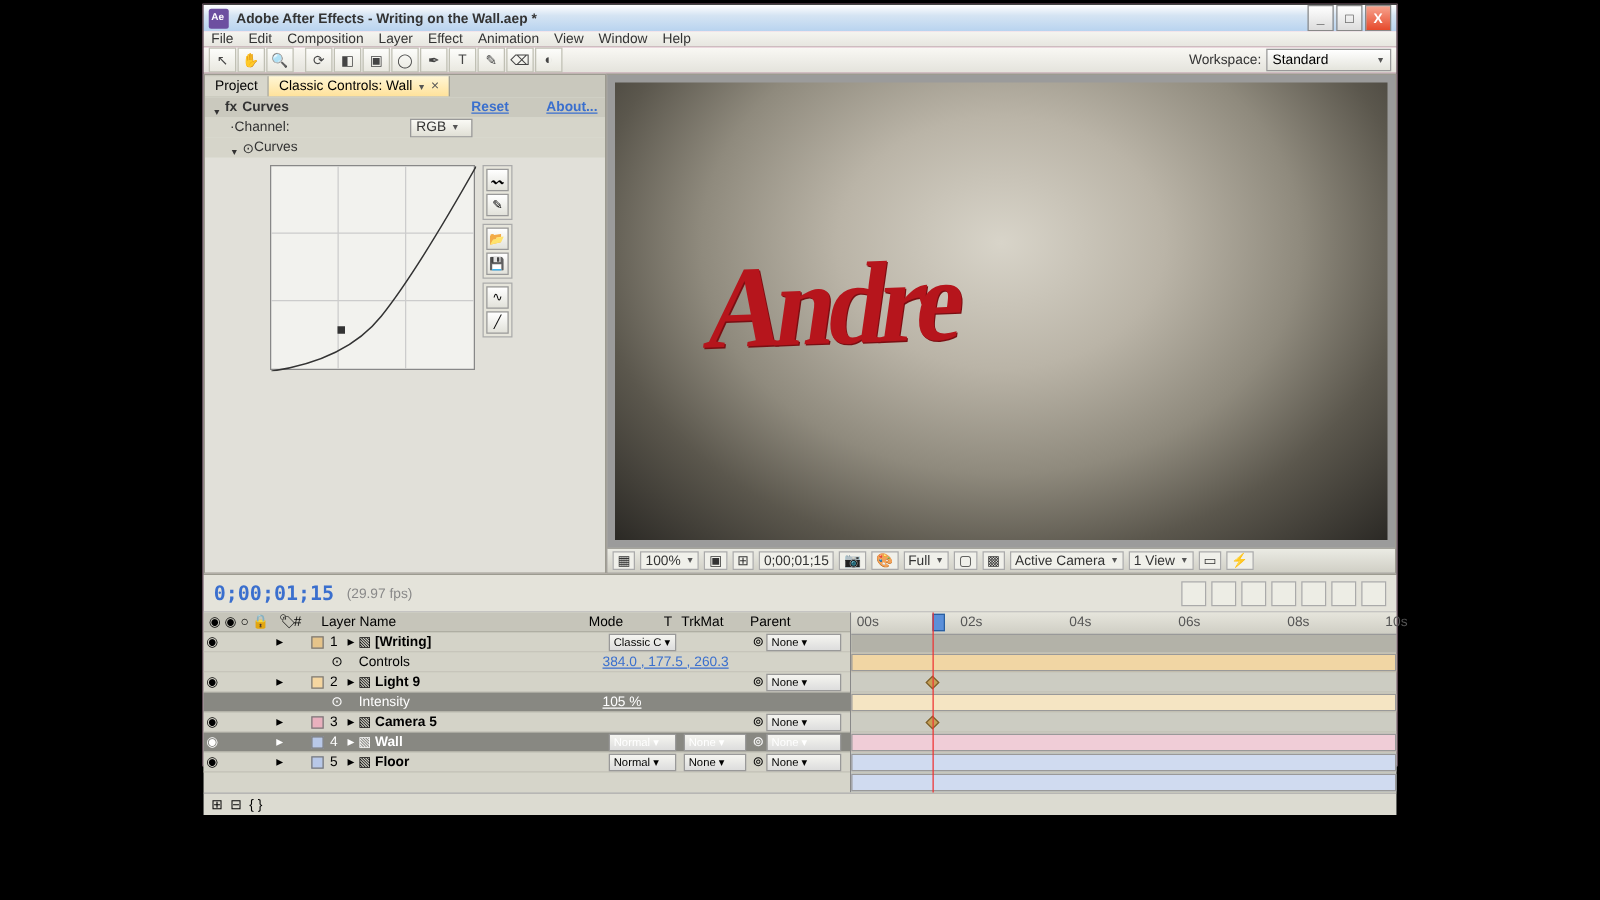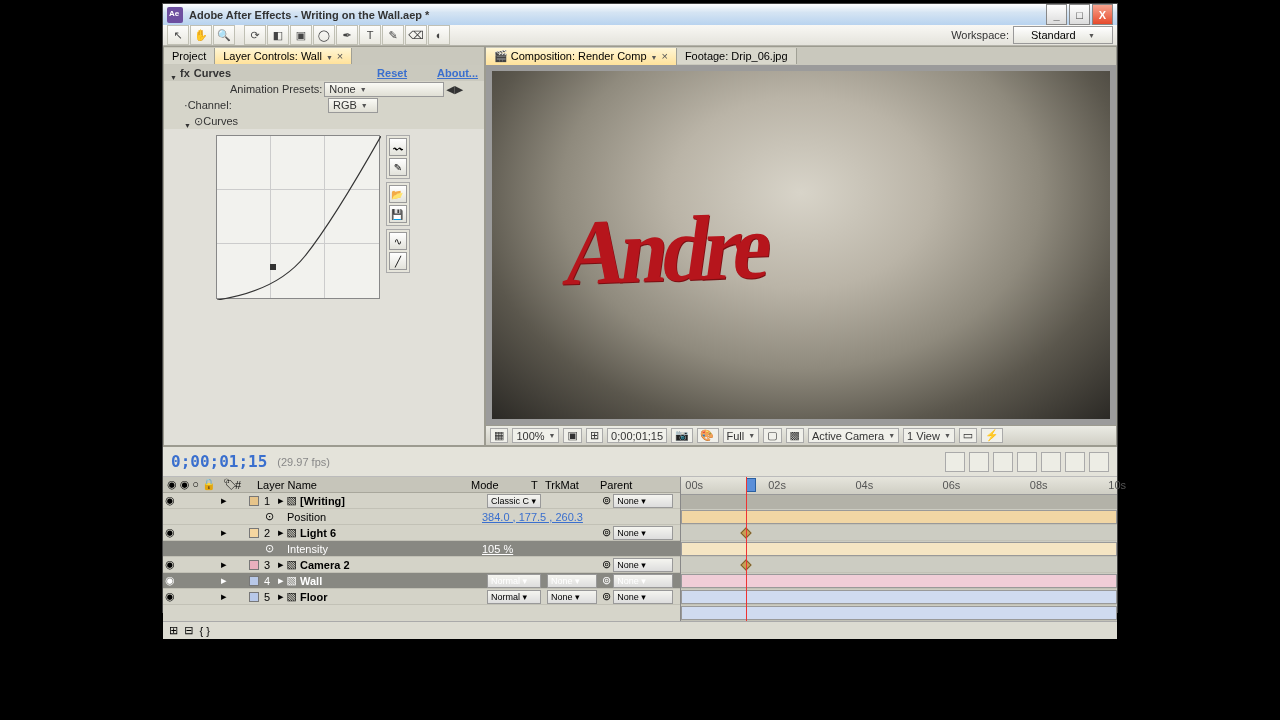--- a/index.html
+++ b/index.html
@@ -11,21 +11,21 @@
 .titlebar .title { flex:1; }
 .win-btns { display:flex; gap:2px; }
 .win-btn { width:21px; height:21px; border:1px solid #888; background:linear-gradient(#fff,#dcdcdc); display:flex; align-items:center; justify-content:center; font-size:11px; cursor:pointer;}
 .win-btn.close { background:linear-gradient(#f7a38e,#e64a2c); color:#fff; }
 .menubar { height:20px; background:linear-gradient(#f5f5f0,#e7e6e0); display:flex; align-items:center; padding:0 6px; gap:12px; color:#333; border-bottom:1px solid #c0bfb8;}
 .menubar span{cursor:pointer;}
 .toolbar { height:26px; background:linear-gradient(#f9f8f4,#e4e3dc); border-bottom:1px solid #b4b3aa; display:flex; align-items:center; padding:0 4px; }
 .toolbar .tbtn { width:22px; height:20px; border:1px solid #c0c0b4; background:linear-gradient(#fdfdfb,#e9e8e0); margin-right:1px; display:flex; align-items:center; justify-content:center; cursor:pointer; color:#444;}
 .toolbar .sep{ width:8px;}
 .workspace-label{margin-left:auto; color:#333; margin-right:4px;}
-.workspace-dd{width:100px; height:18px; border:1px solid #999; background:linear-gradient(#fff,#e4e4dc); padding:0 17px; display:flex; align-items:center; justify-content:space-between;}
+.workspace-dd{width:100px; height:18px; border:1px solid #999; background:linear-gradient(#fff,#e4e4dc); padding:0 4px; display:flex; align-items:center; justify-content:space-between;}
 .content { flex:1; display:flex; flex-direction:column; }
 .upper { height:400px; display:flex; }
 .panel { background:#e1e0d9; border:1px solid #9c9b90; display:flex; flex-direction:column; }
 .panel-tabs { height:18px; background:#c9c8bd; display:flex; align-items:center; font-size:10px; }
 .ptab { padding:2px 8px; background:#d8d7cc; border-right:1px solid #a0a095; cursor:pointer;}
 .ptab.active { background:linear-gradient(#fff6d5,#ffe29b); }
 .ptab .x{margin-left:4px;color:#555;}
 .left-panel { width:322px; }
 .right-panel { flex:1; background:#b4b4b4;}
 .sub-label { height:15px; background:#dddcd2; font-size:10px; padding:1px 6px; color:#444; }
@@ -89,20 +89,31 @@
   <div class="titlebar">
     <div class="app-icon"></div>
     <div class="title">Adobe After Effects - Writing on the Wall.aep *</div>
     <div class="win-btns">
       <div class="win-btn">_</div>
       <div class="win-btn">□</div>
       <div class="win-btn close">X</div>
     </div>
   </div>
 
+  <div class="menubar">
+    <span>File</span>
+    <span>Edit</span>
+    <span>Composition</span>
+    <span>Layer</span>
+    <span>Effect</span>
+    <span>Animation</span>
+    <span>View</span>
+    <span>Window</span>
+    <span>Help</span>
+  </div>
 
   <div class="toolbar">
     <div class="tbtn">↖</div>
     <div class="tbtn">✋</div>
     <div class="tbtn">🔍</div>
     <div class="sep"></div>
     <div class="tbtn">⟳</div>
     <div class="tbtn">◧</div>
     <div class="tbtn">▣</div>
     <div class="tbtn">◯</div>
@@ -116,37 +127,30 @@
         <span>Standard</span>
       </div>
   </div>
 
   <div class="content">
     <div class="upper">
 
       <div class="panel left-panel">
         <div class="panel-tabs">
           <div class="ptab">Project</div>
-          <div class="ptab active"><span>Layer Controls: Wall</span><span class="arrow-dn"></span><span class="x">×</span></div>
+          <div class="ptab active"><span>Classic Controls: Wall</span><span class="arrow-dn"></span><span class="x">×</span></div>
         </div>
         <div class="fx-row head">
           <span class="tw open"></span>
           <span style="margin-right:4px">fx</span>
           <b>Curves</b>
           <span style="flex:1"></span>
           <span class="fx-link">Reset</span>
           <span style="width:30px"></span>
           <span class="fx-link">About...</span>
-        </div>
-        <div class="fx-row">
-          <span style="margin-left:60px">Animation Presets:</span>
-          <span class="fx-dd arrow-dn" style="width:120px">
-              <span>None</span>
-            </span>
-          <span style="margin-left:2px">◀▶</span>
         </div>
         <div class="fx-row">
           <span style="margin-left:14px">· </span>
             <span>Channel:</span>
           <span style="flex:1"></span>
           <span class="fx-dd arrow-dn" style="width:50px; margin-right:100px">
               <span>RGB</span>
             </span>
         </div>
         <div class="fx-row">
@@ -177,24 +181,20 @@
               </div>
             <div class="ct-grp">
                 <div class="ct-btn">∿</div>
                 <div class="ct-btn">╱</div>
               </div>
           </div>
         </div>
       </div>
 
       <div class="panel right-panel comp-view">
-        <div class="comp-tabs">
-          <div class="ptab active"><span>🎬 </span><span>Composition: Render Comp</span><span class="arrow-dn"></span><span class="x">×</span></div>
-          <div class="ptab">Footage: Drip_06.jpg</div>
-        </div>
         <div class="viewer">
           <div class="wall-bg"></div>
           <div class="graffiti">Andre</div>
         </div>
         <div class="viewer-bar">
           <span class="vb-item">▦</span>
           <span class="vb-item arrow-dn">
               <span>100%</span>
             </span>
           <span class="vb-item">▣</span>
@@ -266,37 +266,37 @@
                 </span>
       <span class="c trk"></span>
       <span class="c par">
                   <span style="margin-right:2px">⊚</span>
                   <span class="mini-dd" style="width:60px">None ▾</span>
                 </span>
               </div>
               <div class="tl-row">
                 <span class="c" style="width:100px"></span>
       <span class="c" style="width:12px">⊙</span>
-      <span class="c name" style="padding-left:12px">Position</span>
+      <span class="c name" style="padding-left:12px">Controls</span>
       <span class="c" style="width:200px;color:#3a6fce;text-decoration:underline">384.0 , 177.5 , 260.3</span>
               </div>
               <div class="tl-row">
                 <span class="c eye">◉</span>
                 <span class="c sm"></span>
                 <span class="c sm"></span>
                 <span class="c sm"></span>
       <span class="c sm">▸</span>
                 <span class="c sm"></span>
       <span class="c">
                   <span class="label" style="background:#f5d6a0"></span>
                 </span>
       <span class="c num">2</span>
       <span class="c name">
                   <span style="margin-right:3px">▸ ▧</span>
-                  <b>Light 6</b>
+                  <b>Light 9</b>
                 </span>
       <span class="c mode"></span>
       <span class="c trk"></span>
       <span class="c par">
                   <span style="margin-right:2px">⊚</span>
                   <span class="mini-dd" style="width:60px">None ▾</span>
                 </span>
               </div>
               <div class="tl-row sel">
                 <span class="c" style="width:100px"></span>
@@ -310,21 +310,21 @@
                 <span class="c sm"></span>
                 <span class="c sm"></span>
       <span class="c sm">▸</span>
                 <span class="c sm"></span>
       <span class="c">
                   <span class="label" style="background:#e9b0be"></span>
                 </span>
       <span class="c num">3</span>
       <span class="c name">
                   <span style="margin-right:3px">▸ ▧</span>
-                  <b>Camera 2</b>
+                  <b>Camera 5</b>
                 </span>
       <span class="c mode"></span>
       <span class="c trk"></span>
       <span class="c par">
                   <span style="margin-right:2px">⊚</span>
                   <span class="mini-dd" style="width:60px">None ▾</span>
                 </span>
               </div>
               <div class="tl-row sel">
                 <span class="c eye">◉</span>

